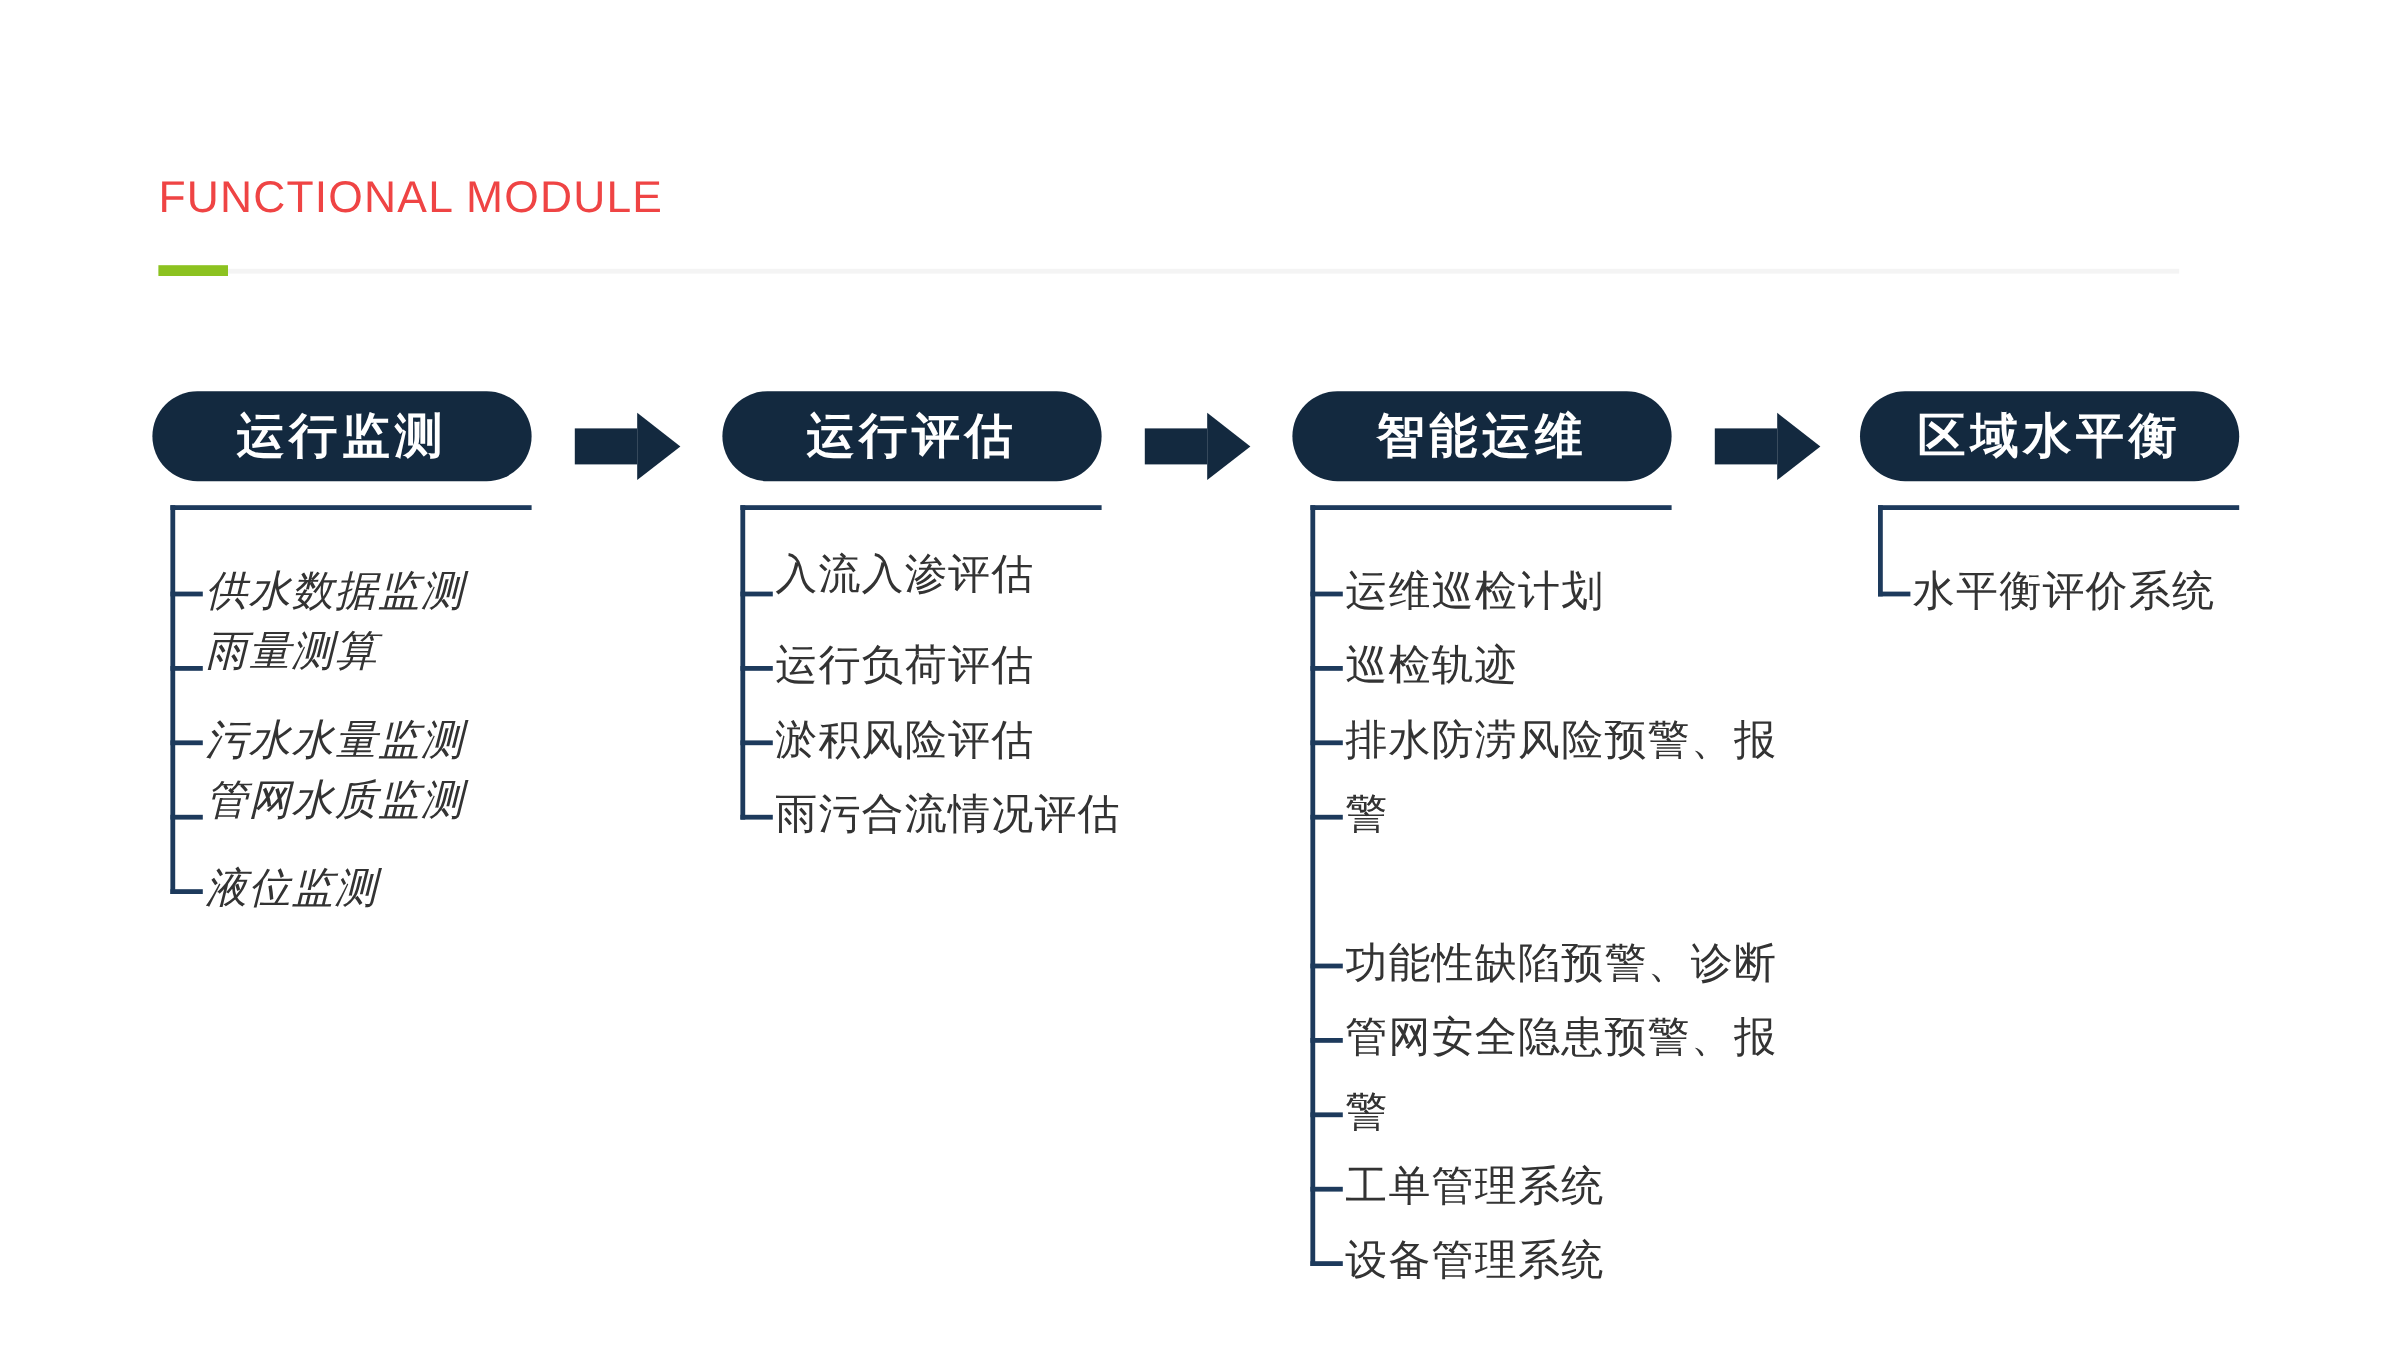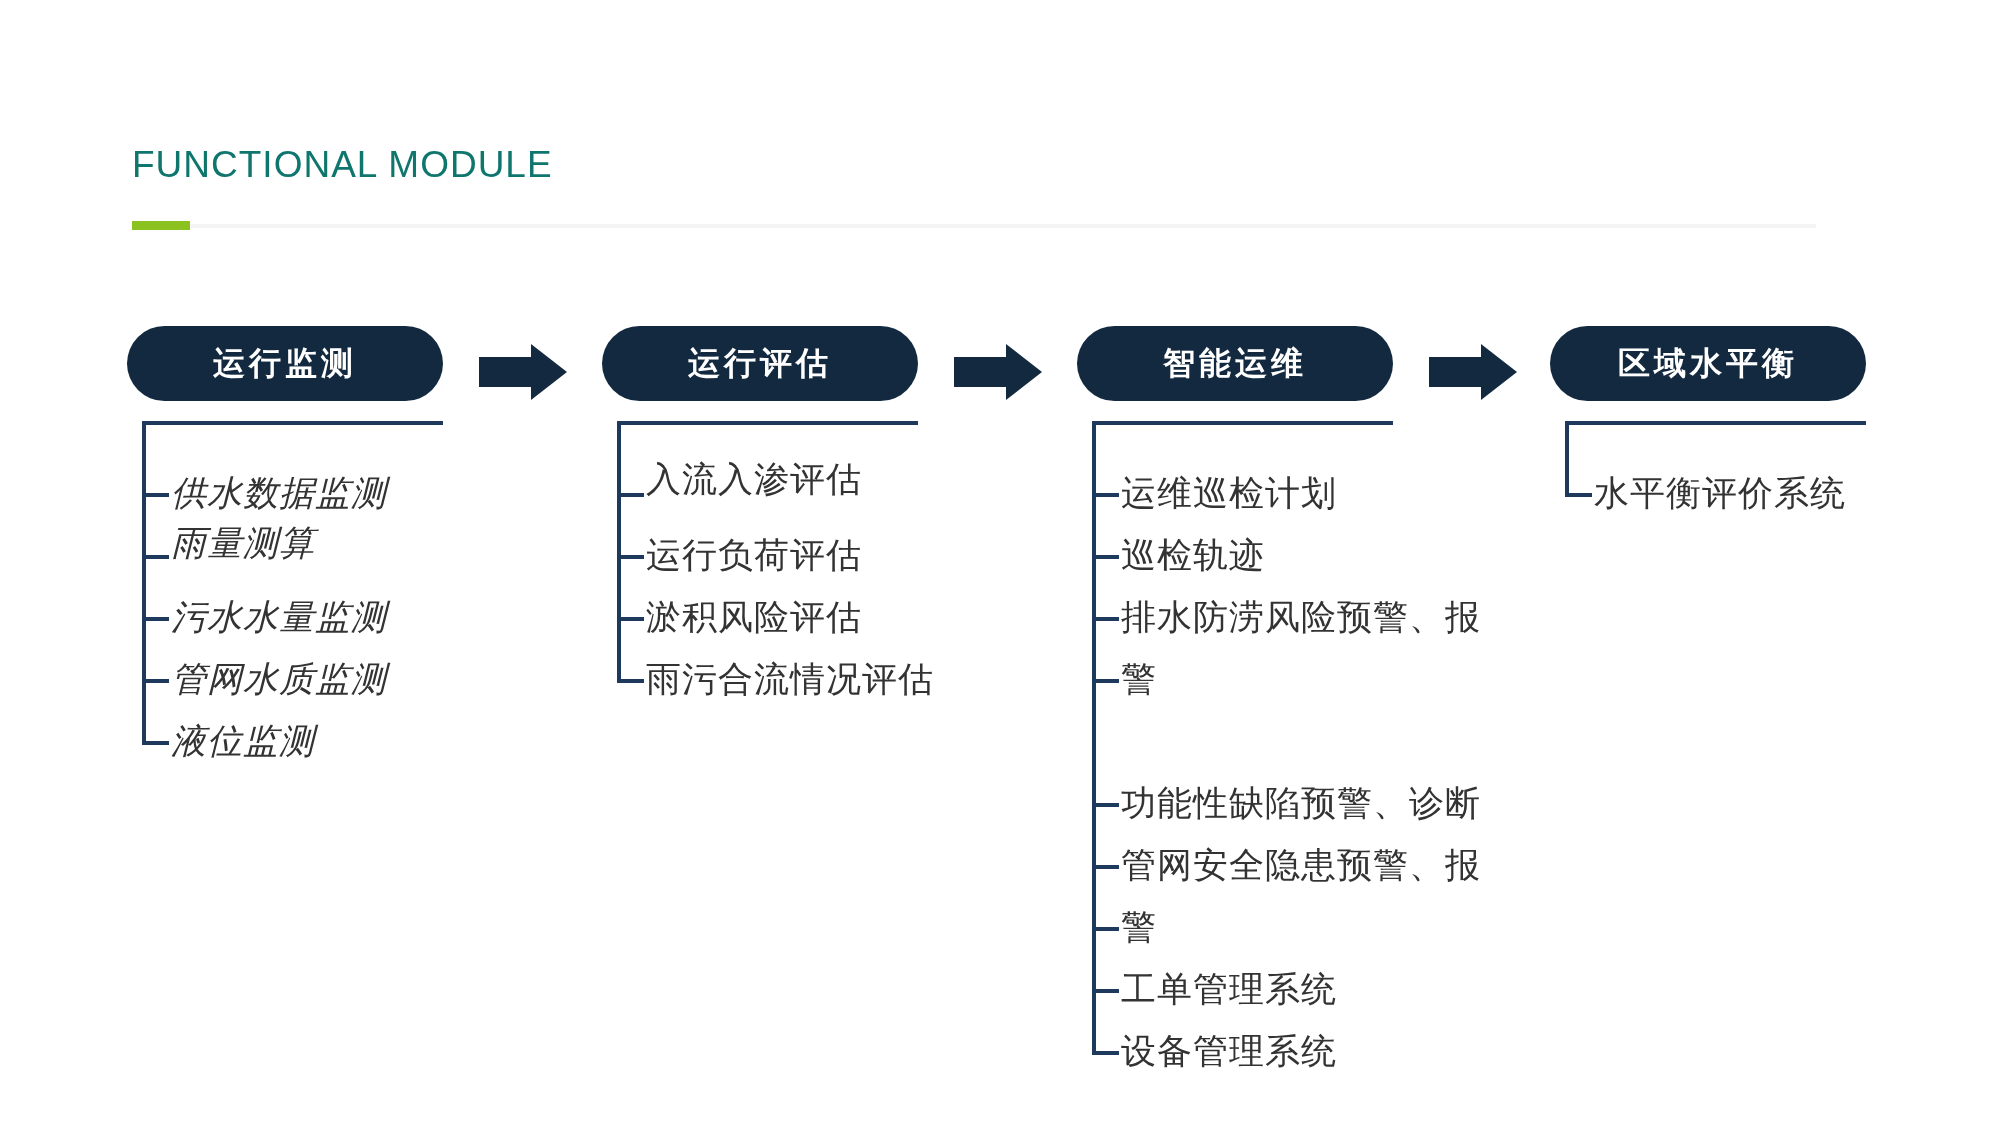--- a/index.html
+++ b/index.html
@@ -7,27 +7,27 @@
     position:relative;width:2000px;height:1122px;background:#ffffff;overflow:hidden;
     font-family:"Liberation Sans","DejaVu Sans",sans-serif;
     --accent:#8cc220;--pill:#13293f;--line:#1d3a5c;--itemtext:#333333;--divider:#f4f4f4;
   }
   .title{
     position:absolute;left:130px;top:54px;font-size:52px;font-weight:bold;
     letter-spacing:7px;color:#3a3a3a;line-height:1.2;white-space:nowrap;
   }
   .subtitle{
     position:absolute;left:132px;top:144px;font-size:37px;font-weight:300;
-    color:#0f766e;letter-spacing:1px;white-space:nowrap;
+    color:#ef4444;letter-spacing:1px;white-space:nowrap;
   }
   .divider{position:absolute;left:132px;top:224px;width:1684px;height:4px;background:var(--divider);}
   .accent{position:absolute;left:0;top:-3px;width:58px;height:9px;background:var(--accent);}
   .pill{
     position:absolute;width:316px;height:75px;border-radius:38px;background:var(--pill);
-    color:#ffffff;font-size:32px;font-weight:bold;letter-spacing:4px;
+    color:#ffffff;font-size:40px;font-weight:bold;letter-spacing:4px;
     display:flex;align-items:center;justify-content:center;white-space:nowrap;
   }
   .tree{position:absolute;}
   .topline{position:absolute;left:15px;top:0;width:301px;height:4px;background:var(--line);}
   .vline{position:absolute;left:15px;top:0;width:4px;background:var(--line);}
   .tick{position:absolute;left:15px;width:27px;height:4px;background:var(--line);}
   .item{
     position:absolute;left:44px;font-size:35px;line-height:44px;color:var(--itemtext);
     letter-spacing:1px;white-space:nowrap;
   }
@@ -52,21 +52,21 @@
       <div class="tree" style="left: 127px; top: 421px; width: 316px; height: 366px; font-style: italic;">
         <div class="topline"></div>
         <div class="vline" style="height: 324px;"></div>
         <div class="tick" style="top: 72px;"></div>
         <div class="item" style="top: 50px;">供水数据监测</div>
         <div class="tick" style="top: 134px;"></div>
         <div class="item" style="top: 100px;">雨量测算</div>
         <div class="tick" style="top: 196px;"></div>
         <div class="item" style="top: 174px;">污水水量监测</div>
         <div class="tick" style="top: 258px;"></div>
-        <div class="item" style="top: 236px;">管网水质监测</div>
+        <div class="item" style="top: 224px;">管网水质监测</div>
         <div class="tick" style="top: 320px;"></div>
         <div class="item" style="top: 298px;">液位监测</div>
       </div>
       <div class="pill" style="left: 602px; top: 326px;">运行评估</div>
       <div class="tree" style="left: 602px; top: 421px; width: 316px; height: 304px;">
         <div class="topline"></div>
         <div class="vline" style="height: 262px;"></div>
         <div class="tick" style="top: 72px;"></div>
         <div class="item" style="top: 36px;">入流入渗评估</div>
         <div class="tick" style="top: 134px;"></div>

